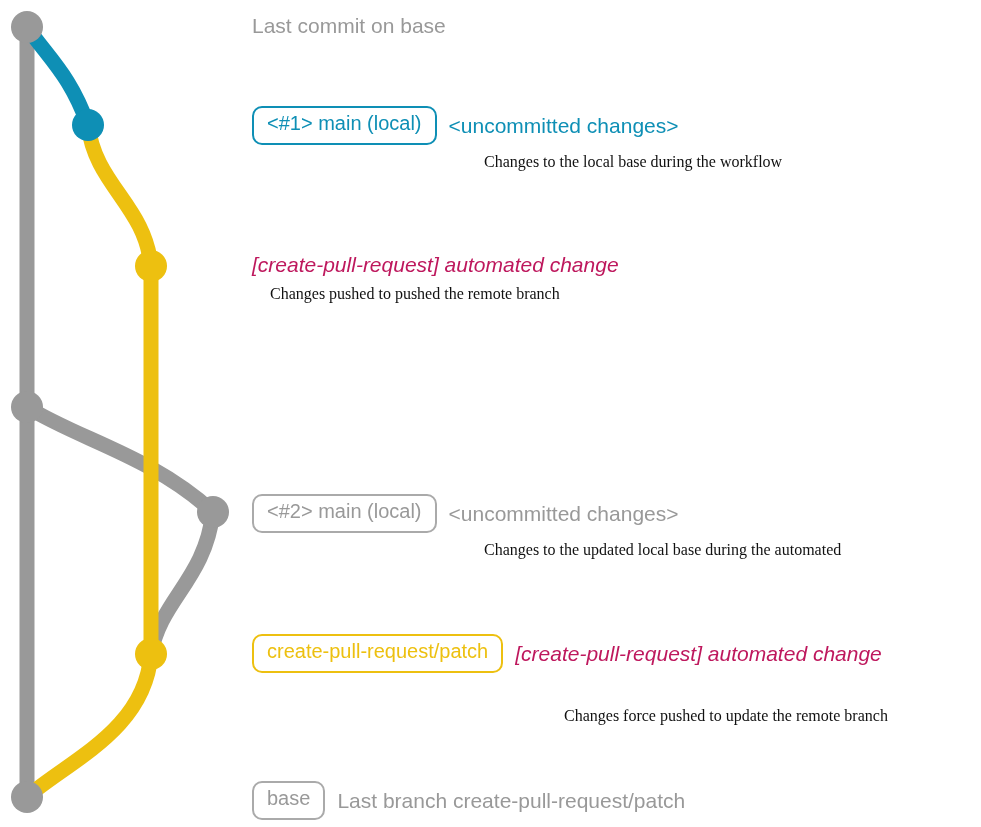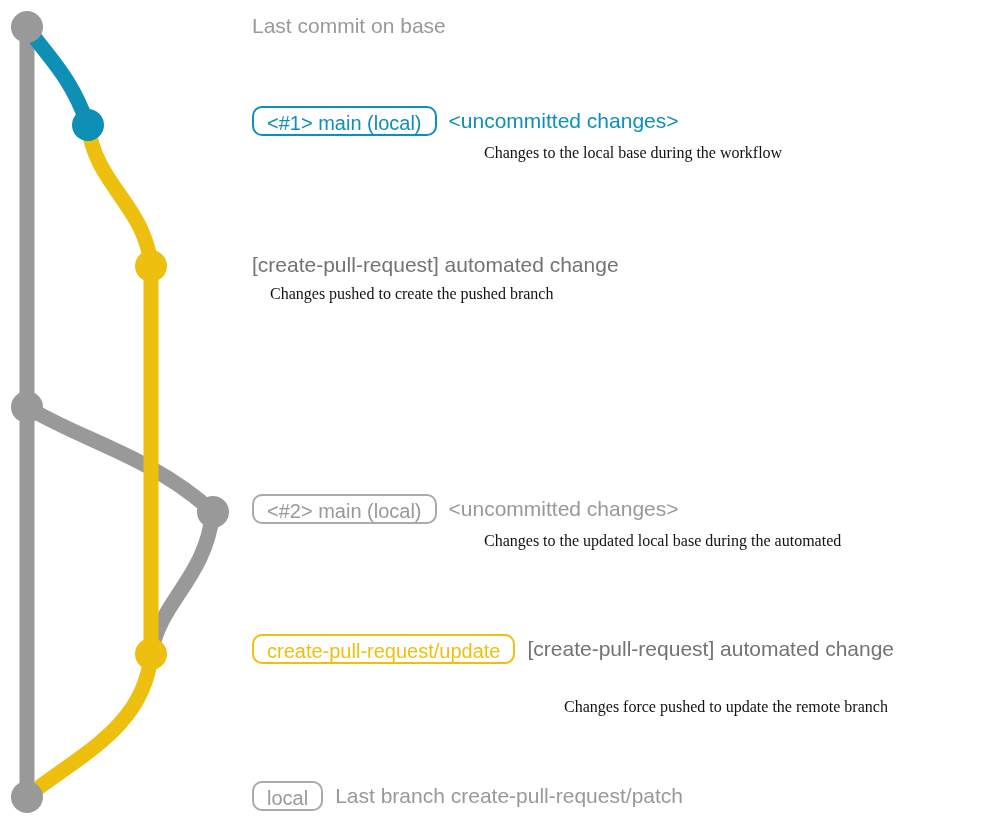--- a/index.html
+++ b/index.html
@@ -37,21 +37,21 @@
     position: absolute;
     left: 252px;
   }
 
   
   .badge {
     display: inline-block;
     vertical-align: middle;
     border: 2px solid #999999;
     border-radius: 10px;
-    padding: 4px 13px 0 13px;
+    padding: 4px 13px 9px 13px;
     font-size: 20px;
     line-height: 22px;
     color: #999999;
     font-family: "Liberation Sans", sans-serif;
     background: #ffffff;
     white-space: nowrap;
   }
   .badge.blue   { border-color: #0E8FB5; color: #0E8FB5; }
   .badge.yellow { border-color: #EDC010; color: #EDC010; }
   .badge.gray   { border-color: #aaaaaa; color: #999999; }
@@ -60,21 +60,21 @@
   .subject {
     display: inline-block;
     vertical-align: middle;
     font-size: 21px;
     line-height: 24px;
     font-family: "Liberation Sans", sans-serif;
     white-space: nowrap;
     margin-left: 12px;
   }
   .subject.blue   { color: #0E8FB5; }
-  .subject.yellow { color: #737373; }
+  .subject.yellow { color: #be185d; font-style: italic; }
   .subject.gray   { color: #999999; }
 
   
   .subject.nobadge { margin-left: 0; }
 
   
   .body-line {
     font-family: "Liberation Serif", serif;
     font-size: 16px;
     line-height: 22px;
@@ -128,26 +128,26 @@
 <div class="rows-layer" id="rows-layer">
     <div class="row" style="top: 13px;">
       <div class="head-line"><span class="subject gray nobadge">Last commit on base</span></div>
     </div>
     <div class="row" style="top: 106px;">
       <div class="head-line"><span class="badge blue">&lt;#1&gt; main (local)</span><span class="subject blue">&lt;uncommitted changes&gt;</span></div>
       <div class="body-line indent-a">Changes to the local base during the workflow</div>
     </div>
     <div class="row" style="top: 252px;">
       <div class="head-line"><span class="subject yellow nobadge">[create-pull-request] automated change</span></div>
-      <div class="body-line indent-b">Changes pushed to create the pushed branch</div>
+      <div class="body-line indent-b">Changes pushed to pushed the remote branch</div>
     </div>
     <div class="row" style="top: 494px;">
       <div class="head-line"><span class="badge gray">&lt;#2&gt; main (local)</span><span class="subject gray">&lt;uncommitted changes&gt;</span></div>
       <div class="body-line indent-c">Changes to the updated local base during the automated</div>
     </div>
     <div class="row" style="top: 634px;">
-      <div class="head-line"><span class="badge yellow">create-pull-request/update</span><span class="subject yellow">[create-pull-request] automated change</span></div>
+      <div class="head-line"><span class="badge yellow">create-pull-request/patch</span><span class="subject yellow">[create-pull-request] automated change</span></div>
       <div class="body-line indent-d">Changes force pushed to update the remote branch</div>
     </div>
     <div class="row" style="top: 781px;">
-      <div class="head-line"><span class="badge gray">local</span><span class="subject gray">Last branch create-pull-request/patch</span></div>
+      <div class="head-line"><span class="badge gray">base</span><span class="subject gray">Last branch create-pull-request/patch</span></div>
     </div>
   </div>
 
 </body></html>

